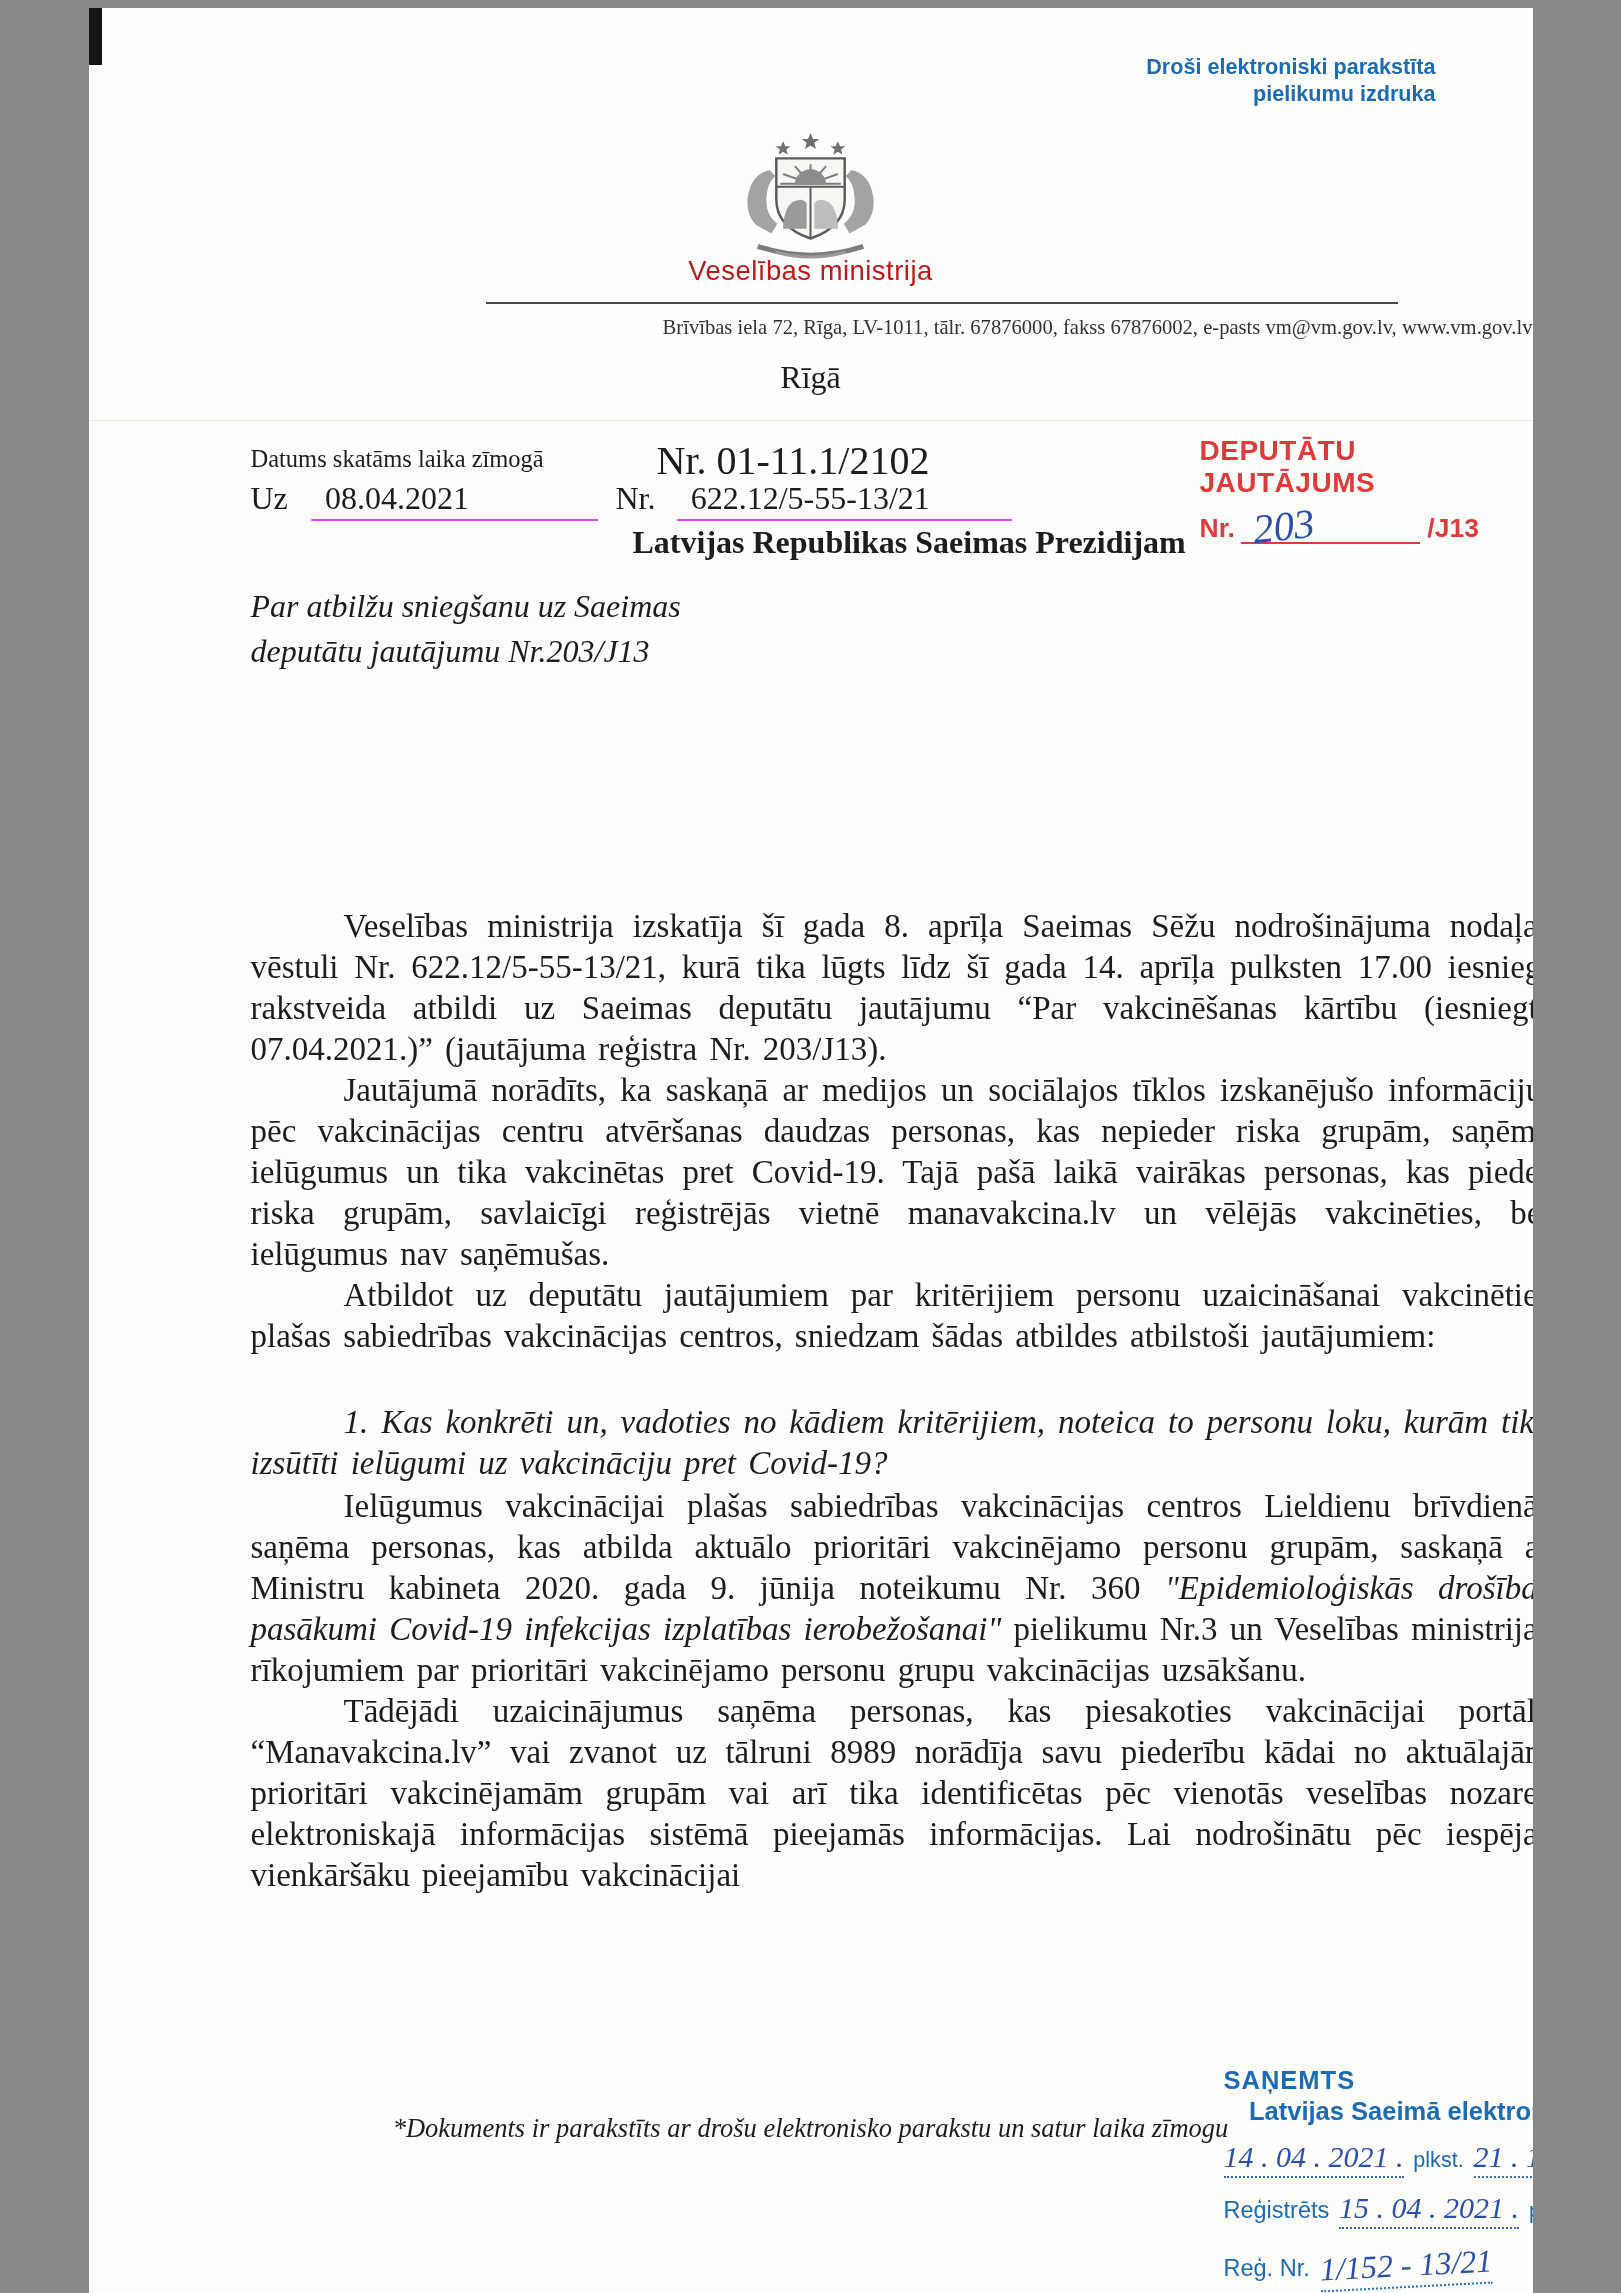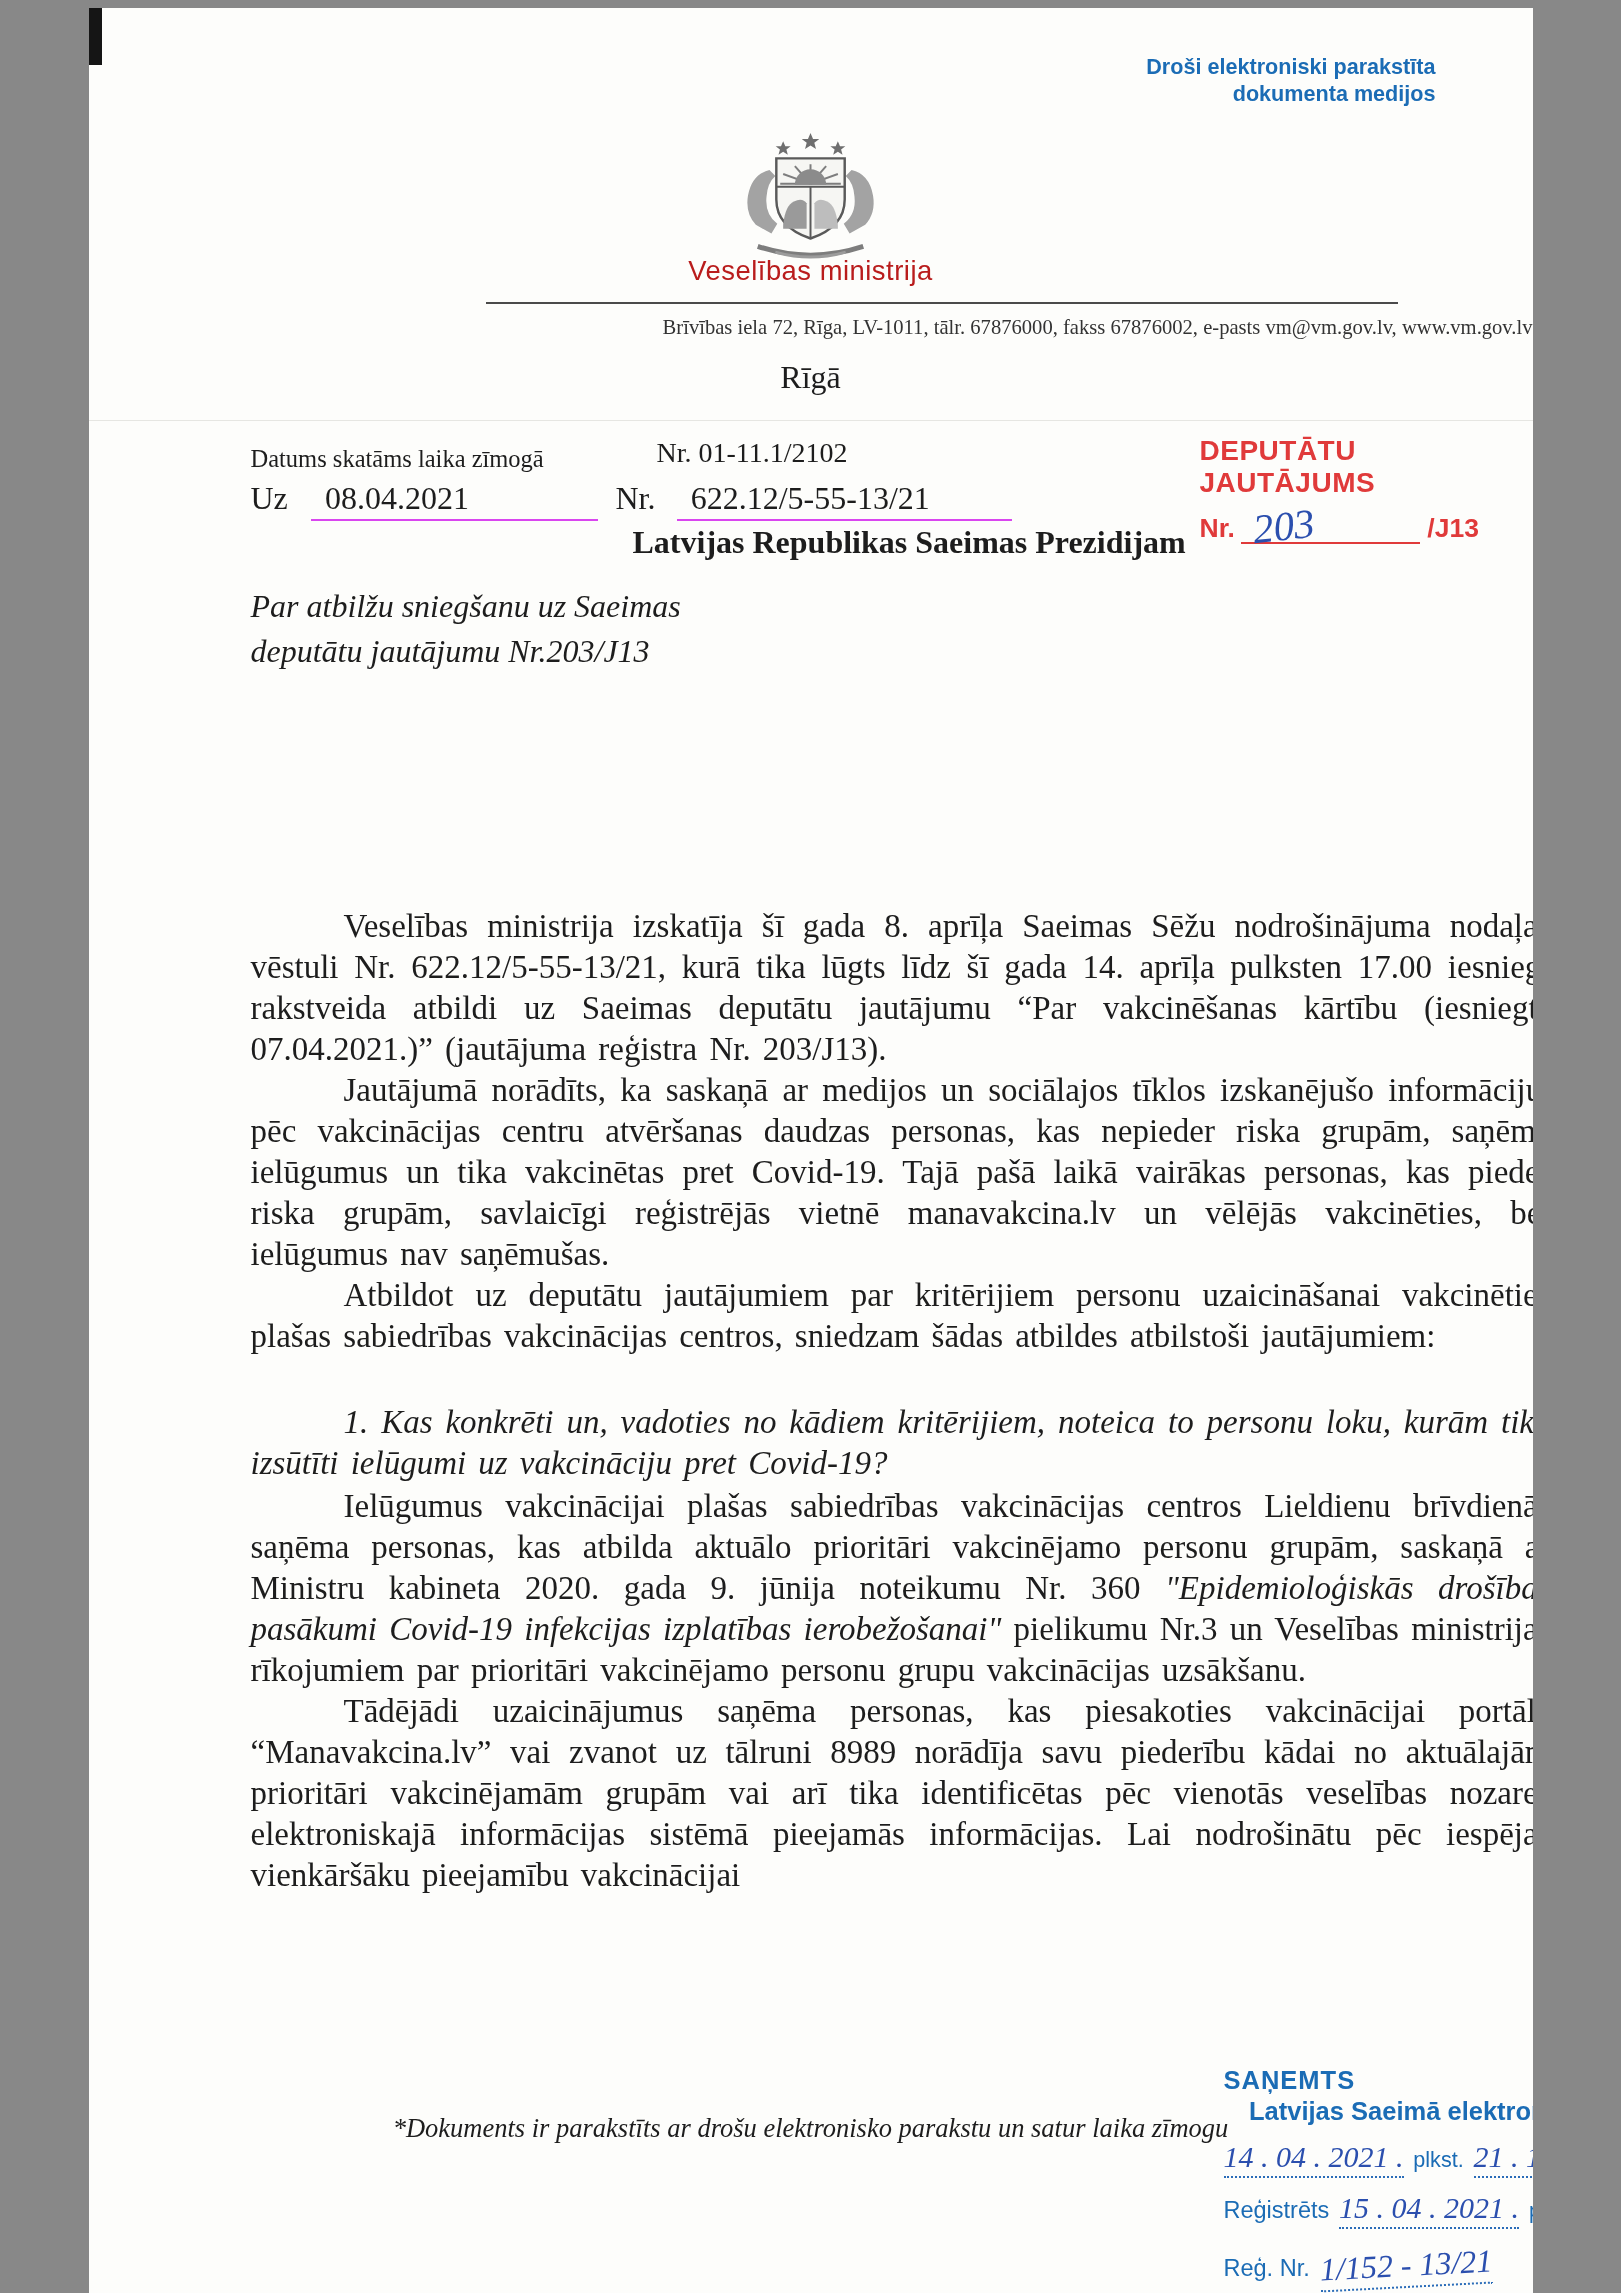--- a/index.html
+++ b/index.html
@@ -40,21 +40,21 @@
   }
   .city {
     position:absolute; top:351px; left:0; width:100%;
     text-align:center; font-size:32px;
   }
   .scanline {
     position:absolute; top:412px; left:0; width:100%;
     border-top:1px solid #e6e6e2; height:0;
   }
   .ref-label { position:absolute; left:162px; top:437px; font-size:24.5px; }
-  .ref-nr1   { position:absolute; left:568px; top:429px; font-size:28px; }
+  .ref-nr1   { position:absolute; left:568px; top:429px; font-size:40px; }
   .ref-row2  { position:absolute; left:162px; top:472px; font-size:32px; }
   .ref-row2 .uz { margin-right:23.5px; }
   .u-line {
     display:inline-block; border-bottom:2px solid #d946ef;
     padding:0 7.8px 2px 13.7px;
   }
   .u1 { min-width:265px; }
   .u2 { min-width:314px; margin-left:21.6px; }
   .ref-row2 .nr2lab { margin-left:17.6px; }
 
@@ -125,21 +125,21 @@
 </style>
 </head>
 <body>
 
 <div class="page">
 
   <div class="artifact-top-left"></div>
 
   <div class="print-note">
     <div>Droši elektroniski parakstīta</div>
-    <div>dokumenta medijos</div>
+    <div>pielikumu izdruka</div>
   </div>
 
   <div class="coa">
     <svg width="181" height="127" viewBox="0 0 185 130">
       <g fill="#6f6f6f">
         <path transform="translate(64,16) scale(0.85)" d="M0,-9 L2.6,-2.8 9,-2.8 3.9,1.1 5.6,7.5 0,3.7 -5.6,7.5 -3.9,1.1 -9,-2.8 -2.6,-2.8 Z"></path>
         <path transform="translate(92,9)" d="M0,-9 L2.6,-2.8 9,-2.8 3.9,1.1 5.6,7.5 0,3.7 -5.6,7.5 -3.9,1.1 -9,-2.8 -2.6,-2.8 Z"></path>
         <path transform="translate(120,16) scale(0.85)" d="M0,-9 L2.6,-2.8 9,-2.8 3.9,1.1 5.6,7.5 0,3.7 -5.6,7.5 -3.9,1.1 -9,-2.8 -2.6,-2.8 Z"></path>
       </g>
       <path d="M50,38 q-18,4 -22,26 q-3,18 8,30 l16,9 6,-10 q-13,-10 -11,-28 q1,-14 9,-21 Z" fill="#a3a3a3"></path>

